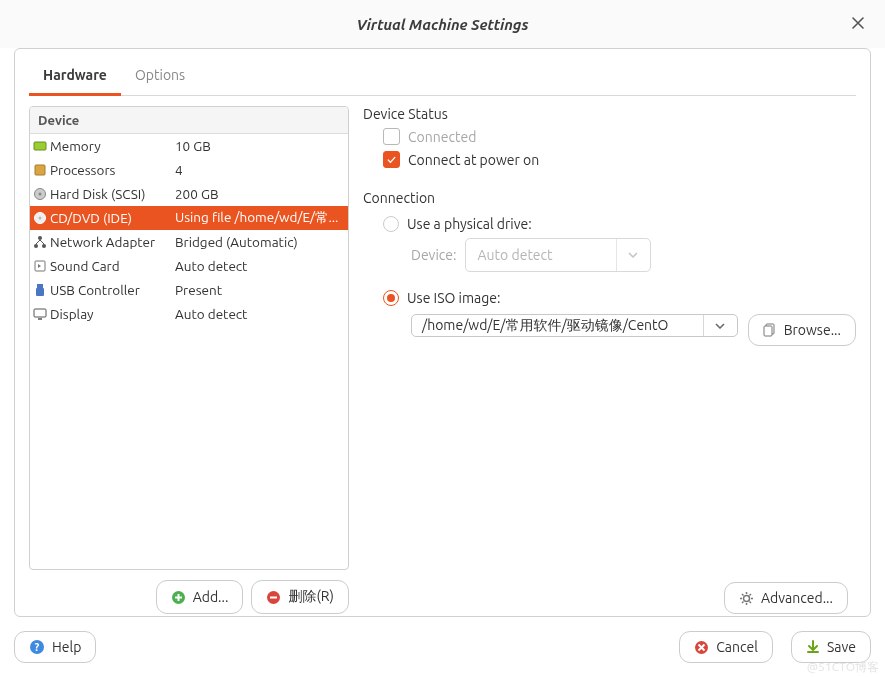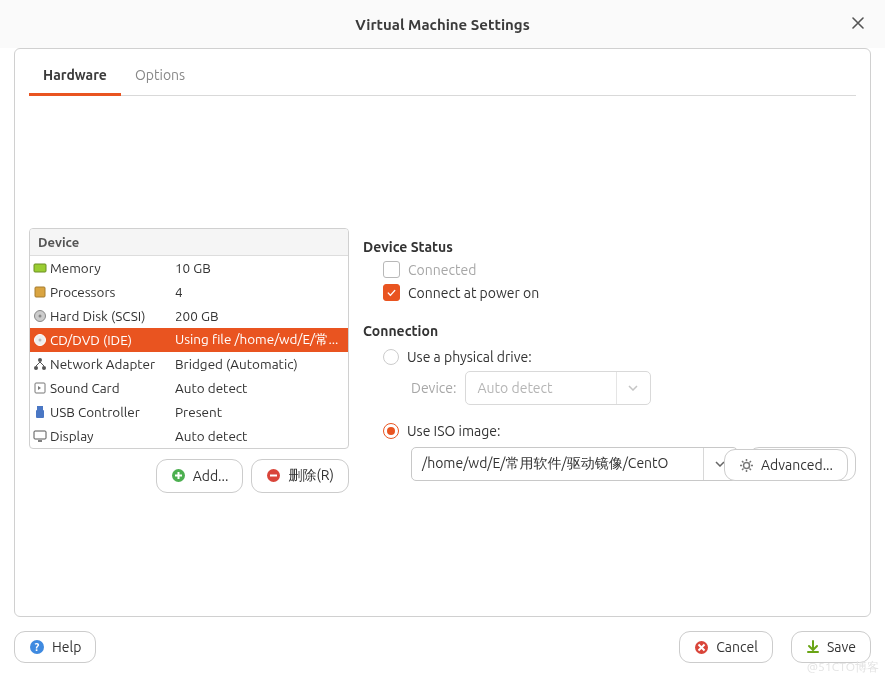--- a/index.html
+++ b/index.html
@@ -1,56 +1,56 @@
 <!DOCTYPE html>
 <html><head>
 <meta charset="utf-8">
 <style>
 * { box-sizing: border-box; margin: 0; padding: 0; font-family: "Ubuntu", "Segoe UI", sans-serif; }
 body { background: #fff; width: 885px; height: 677px; position: relative; display: flex; flex-direction: column; }
-.titlebar { height: 48px; display: flex; align-items: center; justify-content: center; position: relative; background: #fafafa; }
+.titlebar { height: 48px; display: flex; align-items: center; justify-content: center; position: relative; background: #fafafa; font-style: italic; }
 .titlebar-title { font-weight: 700; font-size: 15px; color: #3b3b3b; }
 .titlebar-close { position: absolute; right: 18px; top: 14px; width: 18px; height: 18px; display: flex; align-items: center; justify-content: center; color: #555; font-size: 14px; cursor: pointer; }
 .body { flex: 1; display: flex; flex-direction: column; padding: 0 14px 14px 14px; }
 .outer-frame { border: 1px solid #d0d0d0; border-radius: 6px; flex: 1; display: flex; flex-direction: column; padding: 8px 14px 2px 14px; background: #fff; }
 .tabs { display: flex; border-bottom: 1px solid #d9d9d9; margin-bottom: 10px; }
 .tab { padding: 10px 14px; font-size: 14px; color: #888; cursor: pointer; }
 .tab.active { color: #3b3b3b; font-weight: 600; border-bottom: 3px solid #e95420; margin-bottom: -1px; }
-.content { flex: 1; display: flex; gap: 14px; align-items: center; }
+.content { flex: 1; display: flex; gap: 14px; }
 .left-col { width: 320px; display: flex; flex-direction: column; }
 .device-list { border: 1px solid #d0d0d0; border-radius: 4px; flex: 1; overflow: hidden; background: #fff; }
 .device-header { display: flex; background: #f5f5f5; border-bottom: 1px solid #ddd; }
 .device-header div { padding: 6px 8px; font-weight: 700; font-size: 13px; color: #555; }
 .col-device { width: 145px; }
 .col-summary { flex: 1; }
 .device-row { display: flex; align-items: center; height: 24px; font-size: 13.5px; color: #333; cursor: pointer; }
 .device-row .icon-cell { width: 20px; display: flex; justify-content: center; align-items: center; }
 .device-row .dev-name { width: 125px; white-space: nowrap; overflow: hidden; }
 .device-row .dev-summary { flex: 1; white-space: nowrap; overflow: hidden; }
 .device-row.selected { background: #e95420; color: #fff; }
 .left-buttons { display: flex; justify-content: flex-end; gap: 8px; margin-top: 10px; }
 .btn { border: 1px solid #ccc; border-radius: 11px; background: #fff; padding: 7px 14px; font-size: 14px; display: inline-flex; align-items: center; gap: 7px; color: #333; cursor: pointer; }
 .right-col { flex: 1; display: flex; flex-direction: column; font-size: 14px; color: #333; position: relative; }
-.section-title { font-weight: 700; margin-bottom: 6px; }
+.section-title { font-weight: 400; margin-bottom: 6px; }
 .check-row { display: flex; align-items: center; gap: 8px; margin-left: 20px; margin-bottom: 6px; }
 .checkbox { width: 17px; height: 17px; border: 1.5px solid #b8b8b8; border-radius: 3px; display: inline-flex; align-items: center; justify-content: center; }
 .checkbox.checked { background: #e95420; border-color: #e95420; color: #fff; font-size: 12px; font-weight: bold; }
 .disabled-label { color: #a7a7a7; }
 .radio-row { display: flex; align-items: center; gap: 8px; margin-left: 20px; margin-top: 4px; }
 .radio { width: 16px; height: 16px; border: 1.5px solid #999; border-radius: 50%; display: inline-flex; align-items: center; justify-content: center; }
 .radio.checked { border-color: #e95420; }
 .radio.checked::after { content: ""; width: 8px; height: 8px; background: #e95420; border-radius: 50%; }
 .radio.disabled { border-color: #ccc; }
 .sub-row { display: flex; align-items: center; gap: 8px; margin-left: 48px; margin-top: 6px; }
 .sub-label { color: #a7a7a7; }
 .select-disabled { border: 1px solid #d9d9d9; border-radius: 5px; display: flex; height: 34px; }
 .select-disabled .sel-text { padding: 0 12px; display: flex; align-items: center; color: #b5b5b5; width: 150px; }
 .select-disabled .sel-caret { border-left: 1px solid #e5e5e5; width: 34px; display: flex; align-items: center; justify-content: center; color: #c5c5c5; }
 .iso-row { display: flex; gap: 10px; margin-left: 48px; margin-top: 8px; }
-.select-enabled { border: 1px solid #c8c8c8; border-radius: 5px; display: flex; height: 34px; flex: 1; overflow: hidden; background: #fff; }
+.select-enabled { border: 1px solid #c8c8c8; border-radius: 5px; display: flex; height: 23px; flex: 1; overflow: hidden; background: #fff; }
 .select-enabled .sel-text { padding: 0 10px; display: flex; align-items: center; color: #333; flex: 1; white-space: nowrap; overflow: hidden; }
 .select-enabled .sel-caret { border-left: 1px solid #d8d8d8; width: 34px; display: flex; align-items: center; justify-content: center; color: #666; }
 .advanced-wrap { position: absolute; bottom: 0; right: 8px; }
 .footer { display: flex; padding-top: 14px; align-items: center; }
 .footer-right { margin-left: auto; display: flex; gap: 18px; }
 .watermark { position: absolute; right: 6px; bottom: 1px; font-size: 12px; color: #e3e3e3; pointer-events: none; }
 svg { display: block; }
 </style>
 </head>
 <body>

